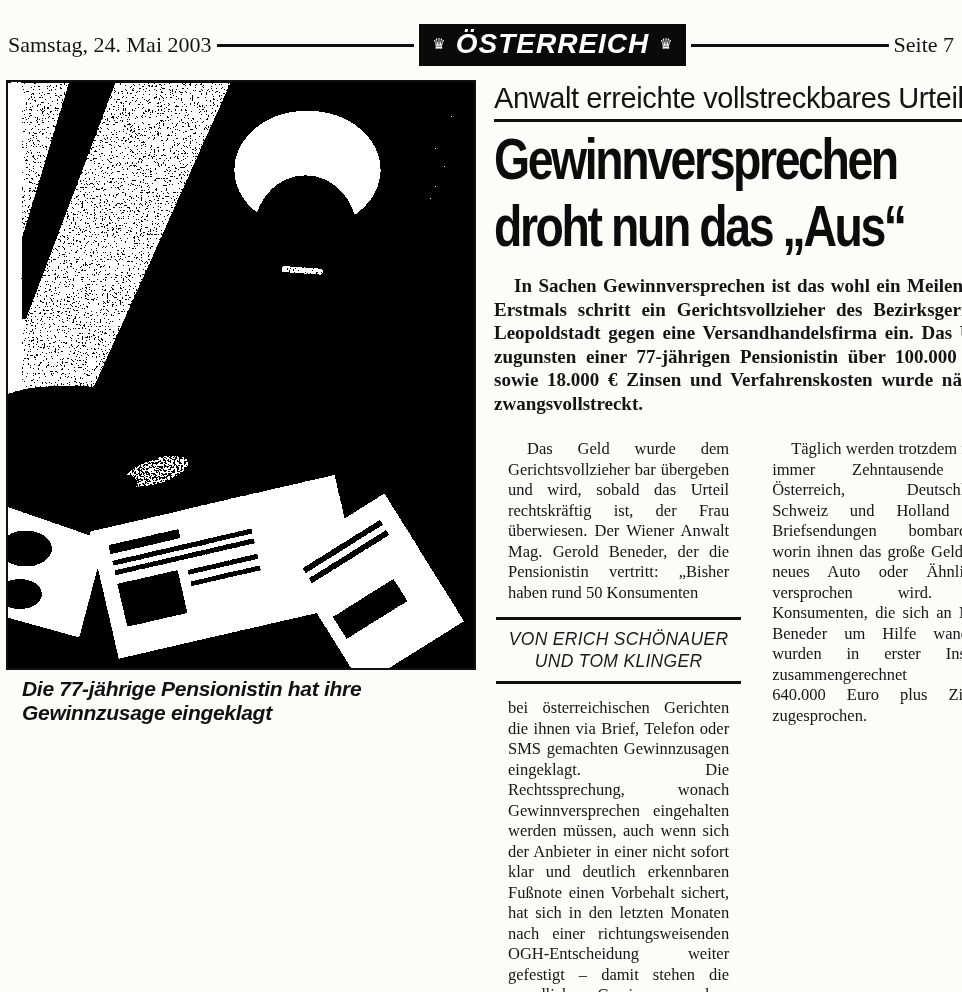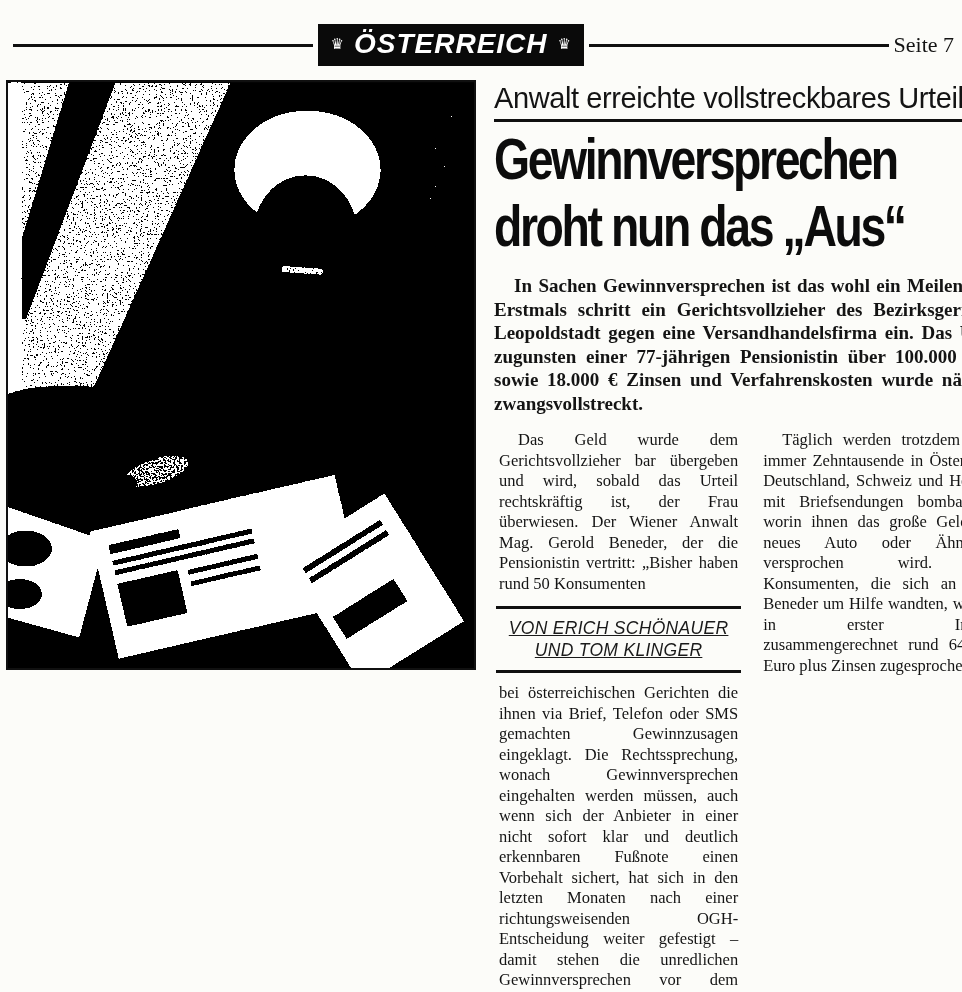--- a/index.html
+++ b/index.html
@@ -79,36 +79,37 @@
   }
   .lead{
     font-weight:bold;font-size:19px;line-height:23.5px;
     text-align:justify;text-indent:20px;
     margin:0 0 10px 0;
   }
   .cols{display:flex;gap:15px;}
   .col{flex:1;min-width:0;}
   .body-par{
     font-size:16.5px;line-height:20.5px;
-    text-align:justify;margin:5px;
+    text-align:justify;margin:14px;
   }
   .indent{text-indent:19px;}
   .byline{
     border-top:3px solid #101010;border-bottom:3px solid #101010;
     margin:12px 2px 10px 2px;padding:8px 0 9px 0;
     text-align:center;
     font-family:"Liberation Sans", sans-serif;
     font-style:italic;font-size:17.5px;letter-spacing:.3px;
-    line-height:22px;color:#1a1a1a;text-decoration:underline;
+    line-height:22px;color:#1a1a1a;
   }
 </style>
 </head>
 <body>
 
 <div class="pageheader">
+  <span class="date">Samstag, 24. Mai 2003</span>
   <div class="hrule"></div>
   <div class="masthead">
     <span class="crown">♛</span>
     <span class="title">ÖSTERREICH</span>
     <span class="crown">♛</span>
   </div>
   <div class="hrule"></div>
   <span class="pagenum">Seite 7</span>
 </div>
 
@@ -179,20 +180,21 @@
               <rect x="312" y="470" width="92" height="6" fill="#9a9a9a"></rect>
               <rect x="312" y="516" width="72" height="26" fill="#6a6a6a"></rect>
             </g>
             <path d="M0,428 L98,462 L72,560 L0,540 Z" fill="#efefef"></path>
             <ellipse cx="18" cy="470" rx="26" ry="18" fill="#2f2f2f"></ellipse>
             <ellipse cx="12" cy="516" rx="22" ry="15" fill="#2f2f2f"></ellipse>
           </g>
         </g>
       </svg>
     </div>
+    <figcaption>Die 77-jährige Pensionistin hat ihre Gewinnzusage eingeklagt</figcaption>
   </figure>
 
   <div class="article">
     <div class="kicker">Anwalt erreichte vollstreckbares Urteil</div>
     <h1 class="headline" style="margin:2px 0 10px 0;">
       <span class="hline">Gewinnversprechen</span><br>
       <span class="hline">droht nun das „Aus“</span>
     </h1>
     <p class="lead">In Sachen Gewinnversprechen ist das wohl ein Meilenstein: Erstmals schritt ein Gerichtsvollzieher des Bezirksgerichtes Leopoldstadt gegen eine Versandhandelsfirma ein. Das Urteil zugunsten einer 77-jährigen Pensionistin über 100.000 Euro sowie 18.000 € Zinsen und Verfahrenskosten wurde nämlich zwangsvollstreckt.</p>
     <div class="cols">

